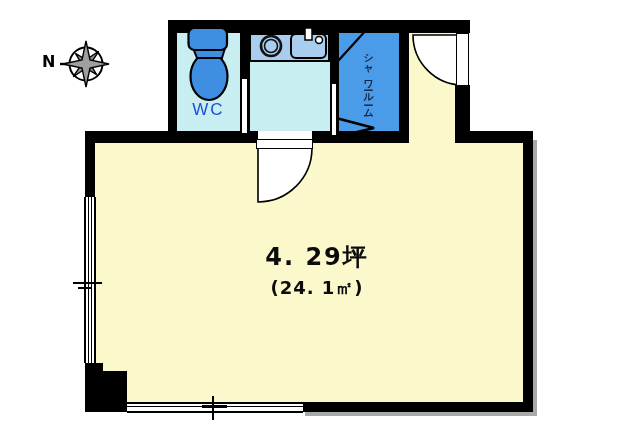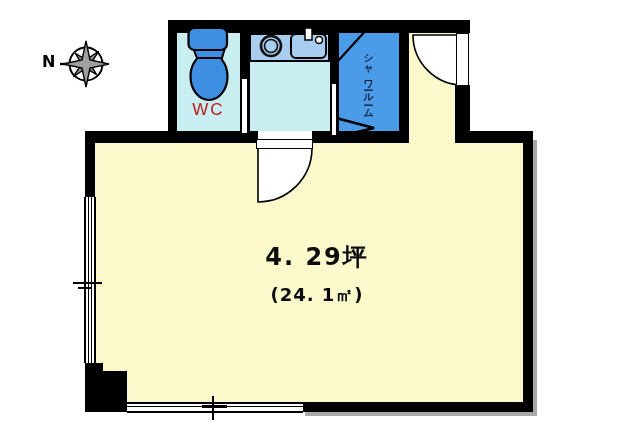--- a/index.html
+++ b/index.html
@@ -10,27 +10,27 @@
   .shadow{position:absolute;background:#a9a9a9;}
   .floor{position:absolute;}
   .doorstrip{position:absolute;background:#fff;border:1px solid #000;box-sizing:border-box;}
   .leaf{position:absolute;background:#fff;border:1.5px solid #000;box-sizing:border-box;}
   .win-left{position:absolute;left:84px;top:197px;width:12px;height:166px;
     background:linear-gradient(to right,#000 0 2px,#fff 2px 4px,#000 4px 5px,#fff 5px 7px,#000 7px 8px,#fff 8px 10px,#000 10px 12px);}
   .win-bottom{position:absolute;left:127px;top:402px;width:176px;height:11px;
     background:linear-gradient(to bottom,#000 0 2px,#fff 2px 4px,#000 4px 5px,#fff 5px 9px,#000 9px 11px);}
   .tick{position:absolute;background:#000;}
   .wc-label{position:absolute;left:177px;top:100px;width:63px;text-align:center;
-    font-size:17px;letter-spacing:2px;color:#b91c1c;}
+    font-size:17px;letter-spacing:2px;color:#1d4ed8;}
   .shower-label{position:absolute;left:361px;top:46px;writing-mode:vertical-rl;
     font-size:10px;letter-spacing:1.5px;color:#13233f;font-weight:bold;}
   .main-label{position:absolute;left:95px;top:241px;width:428px;display:flex;
     flex-direction:column;align-items:center;transform:translateX(8px);color:#0b0b0b;}
   .main-label .l1{font-size:24px;font-weight:bold;letter-spacing:2px;font-family:"DejaVu Sans","Liberation Sans",sans-serif;}
-  .main-label .l2{font-size:18px;font-weight:bold;letter-spacing:1px;margin-top:10px;font-family:"DejaVu Sans","Liberation Sans",sans-serif;}
+  .main-label .l2{font-size:18px;font-weight:bold;letter-spacing:1px;margin-top:3px;font-family:"DejaVu Sans","Liberation Sans",sans-serif;}
   .north{position:absolute;left:42px;top:52px;font-size:16px;font-weight:bold;color:#000;
     font-family:"DejaVu Sans","Liberation Sans",sans-serif;}
   svg{position:absolute;overflow:visible;}
 </style>
 </head>
 <body>
 
 <div class="canvas">
 
   <div class="floor" style="left:95px;top:143px;width:428px;height:259px;background:#fbf8cc;"></div>

